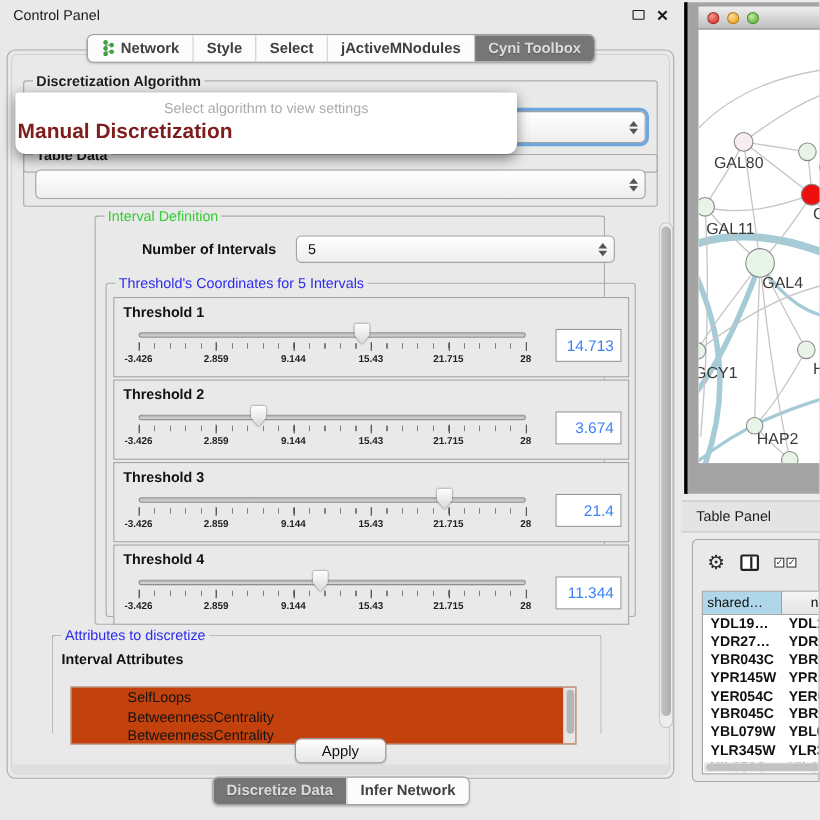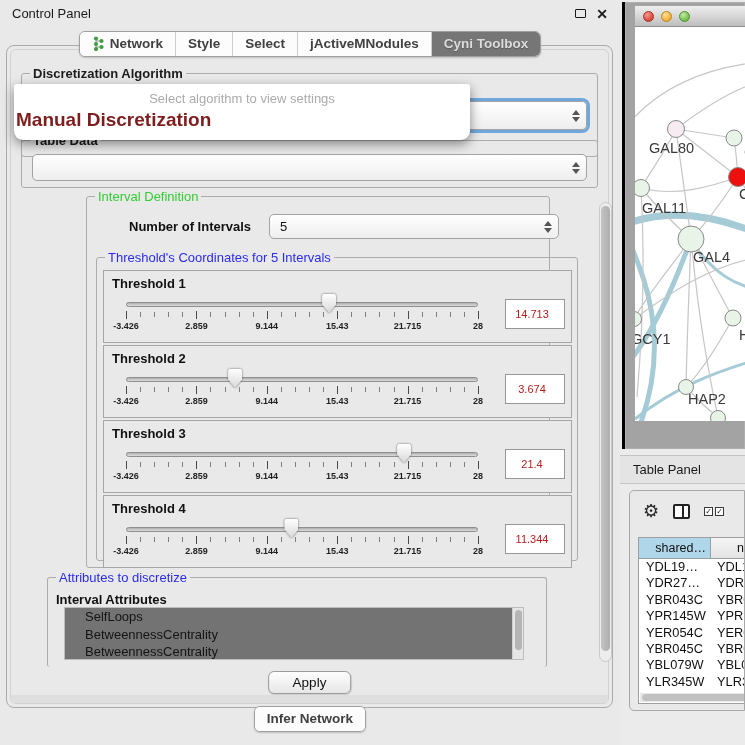--- a/index.html
+++ b/index.html
@@ -68,25 +68,25 @@
   .track { position:absolute; left:0; top:31px; width:100%; height:5px; border:1px solid #8F8F8F;
     border-radius:3px; background:linear-gradient(#AFAFAF,#DDDDDD); }
   .handle-wrap { position:absolute; top:23px; width:14px; height:19px; filter:drop-shadow(0 0 1px #666); }
   .handle { width:14px; height:19px; background:linear-gradient(#FEFEFE,#D8D8D8);
     clip-path:polygon(8% 0,92% 0,100% 10%,100% 55%,50% 100%,0 55%,0 10%); }
   .minor-ticks { position:absolute; left:0; top:41px; width:100%; height:5px;
     background:repeating-linear-gradient(to right,#7E7E7E 0 1px,transparent 1px 14.08px); }
   .major-tick { position:absolute; top:40px; width:1px; height:8px; background:#4A4A4A; }
   .tick-label { position:absolute; top:50px; transform:translateX(-50%); font-size:9px; font-weight:bold; color:#1F1F1F; white-space:nowrap; }
   .value-box { position:absolute; right:6px; top:28px; width:60px; height:30px; background:#FFFFFF;
-    border:1px solid #979797; font-size:11px; text-align:center; line-height:28px; padding-right:6px; color:#b91c1c; }
-
-  
-  .listbox { position:absolute; left:16px; top:29px; width:460px; height:53px; background:#737373;
-    border:1px solid #BDBDBD; overflow:hidden; }
+    border:1px solid #979797; font-size:14px; text-align:right; line-height:28px; padding-right:6px; color:#3b82f6; }
+
+  
+  .listbox { position:absolute; left:16px; top:46px; width:460px; height:53px; background:#c2410c;
+    border:1px solid #BDBDBD; overflow:hidden;padding-left:31px; }
   .list-item { font-size:13px; padding-left:20px; line-height:17.5px; color:#141414; white-space:nowrap; }
   .list-vscroll { position:absolute; right:0; top:0; bottom:0; width:11px; background:#E6E6E6; border-left:1px solid #CFCFCF; }
   .list-vscroll .thumb { position:absolute; left:1.5px; right:1.5px; top:2px; height:40px; background:#B5B5B5; border-radius:5px; }
 
   .apply-btn { position:absolute; left:50%; transform:translateX(-50%); top:625px; padding:3px 24px;
     font-size:13.5px; color:#111; background:linear-gradient(#FEFEFE,#E6E6E6); border:1px solid #9B9B9B;
     border-radius:6px; box-shadow:0 1px 1px rgba(0,0,0,.12); }
 
   
   #right-panel { position:absolute; left:620px; top:0; width:125px; height:745px; background:#EBEBEB; }
@@ -107,25 +107,25 @@
   .table-window { position:absolute; left:9px; top:490px; width:116px; height:221px; background:#E9E9E9;
     border:1px solid #A8A8A8; border-radius:5px 0 0 5px; overflow:hidden; }
   .tw-toolbar { position:absolute; left:0; top:0; width:100%; height:40px; display:flex; align-items:center; gap:14px; padding-left:13px; }
   .gear-ico { font-size:18px; color:#2B2B2B; line-height:1; }
   .cols-ico { width:17px; height:15px; border:2px solid #222; border-radius:2px; position:relative; background:#FFF; }
   .cols-ico::after { content:""; position:absolute; left:50%; top:0; bottom:0; width:2px; background:#222; }
   .checks { display:flex; gap:2px; }
   .check-ico { width:9px; height:9px; border:1.3px solid #3A3A3A; font-size:8px; line-height:7px; text-align:center; color:#222; background:#FFF; }
   .tw-table { position:absolute; left:8px; top:46px; width:160px; bottom:6px; background:#FFFFFF; border:1px solid #9E9E9E; }
   .tw-header { display:flex; height:21px; border-bottom:1px solid #9E9E9E; font-size:12.5px; }
-  .th-cell { padding:3px 4px 0; text-align:right; overflow:hidden; white-space:nowrap; }
+  .th-cell { padding:3px 4px 0; text-align:left; overflow:hidden; white-space:nowrap; }
   .th-cell.c1 { width:72px; background:#AFD7E9; border-right:1px solid #9E9E9E; }
   .th-cell.c2 { flex:1; background:linear-gradient(#F5F5F5,#E4E4E4); text-align:left; padding-left:26px; }
   .tw-row { display:flex; height:16.4px; font-size:12.8px; }
-  .td-cell { overflow:hidden; white-space:nowrap; }
+  .td-cell { overflow:hidden; white-space:nowrap;font-weight:bold; }
   .td-cell.c1 { width:72px; padding-left:7px; }
   .td-cell.c2 { flex:1; padding-left:6px; }
   .hscroll { position:absolute; left:1px; right:1px; bottom:1px; height:9px; background:#E8E8E8; }
   .hscroll .thumb { position:absolute; top:1px; bottom:1px; left:2px; width:92%; background:#C2C2C2; border-radius:5px; }
 
   svg text { font-family:"Liberation Sans", sans-serif; }
 
   .net-icon circle { fill:#3FA03F; }
   .net-icon line { stroke:#9A9A9A; stroke-width:1; }
 </style>
@@ -325,20 +325,21 @@
           <div class="thumb"></div>
         </div>
     </div>
 
     <button class="apply-btn">Apply</button>
     <div class="bottom-strip"></div>
   </div>
 
   <div id="bottom-tabs">
     <span class="tabgroup">
+      <span class="tab selected">Discretize Data</span>
       <span class="tab">Infer Network</span>
     </span>
   </div>
 </div>
 
 <div id="right-panel">
 
   <div class="net-window">
     <div class="net-titlebar">
       <span class="tl red"></span>

